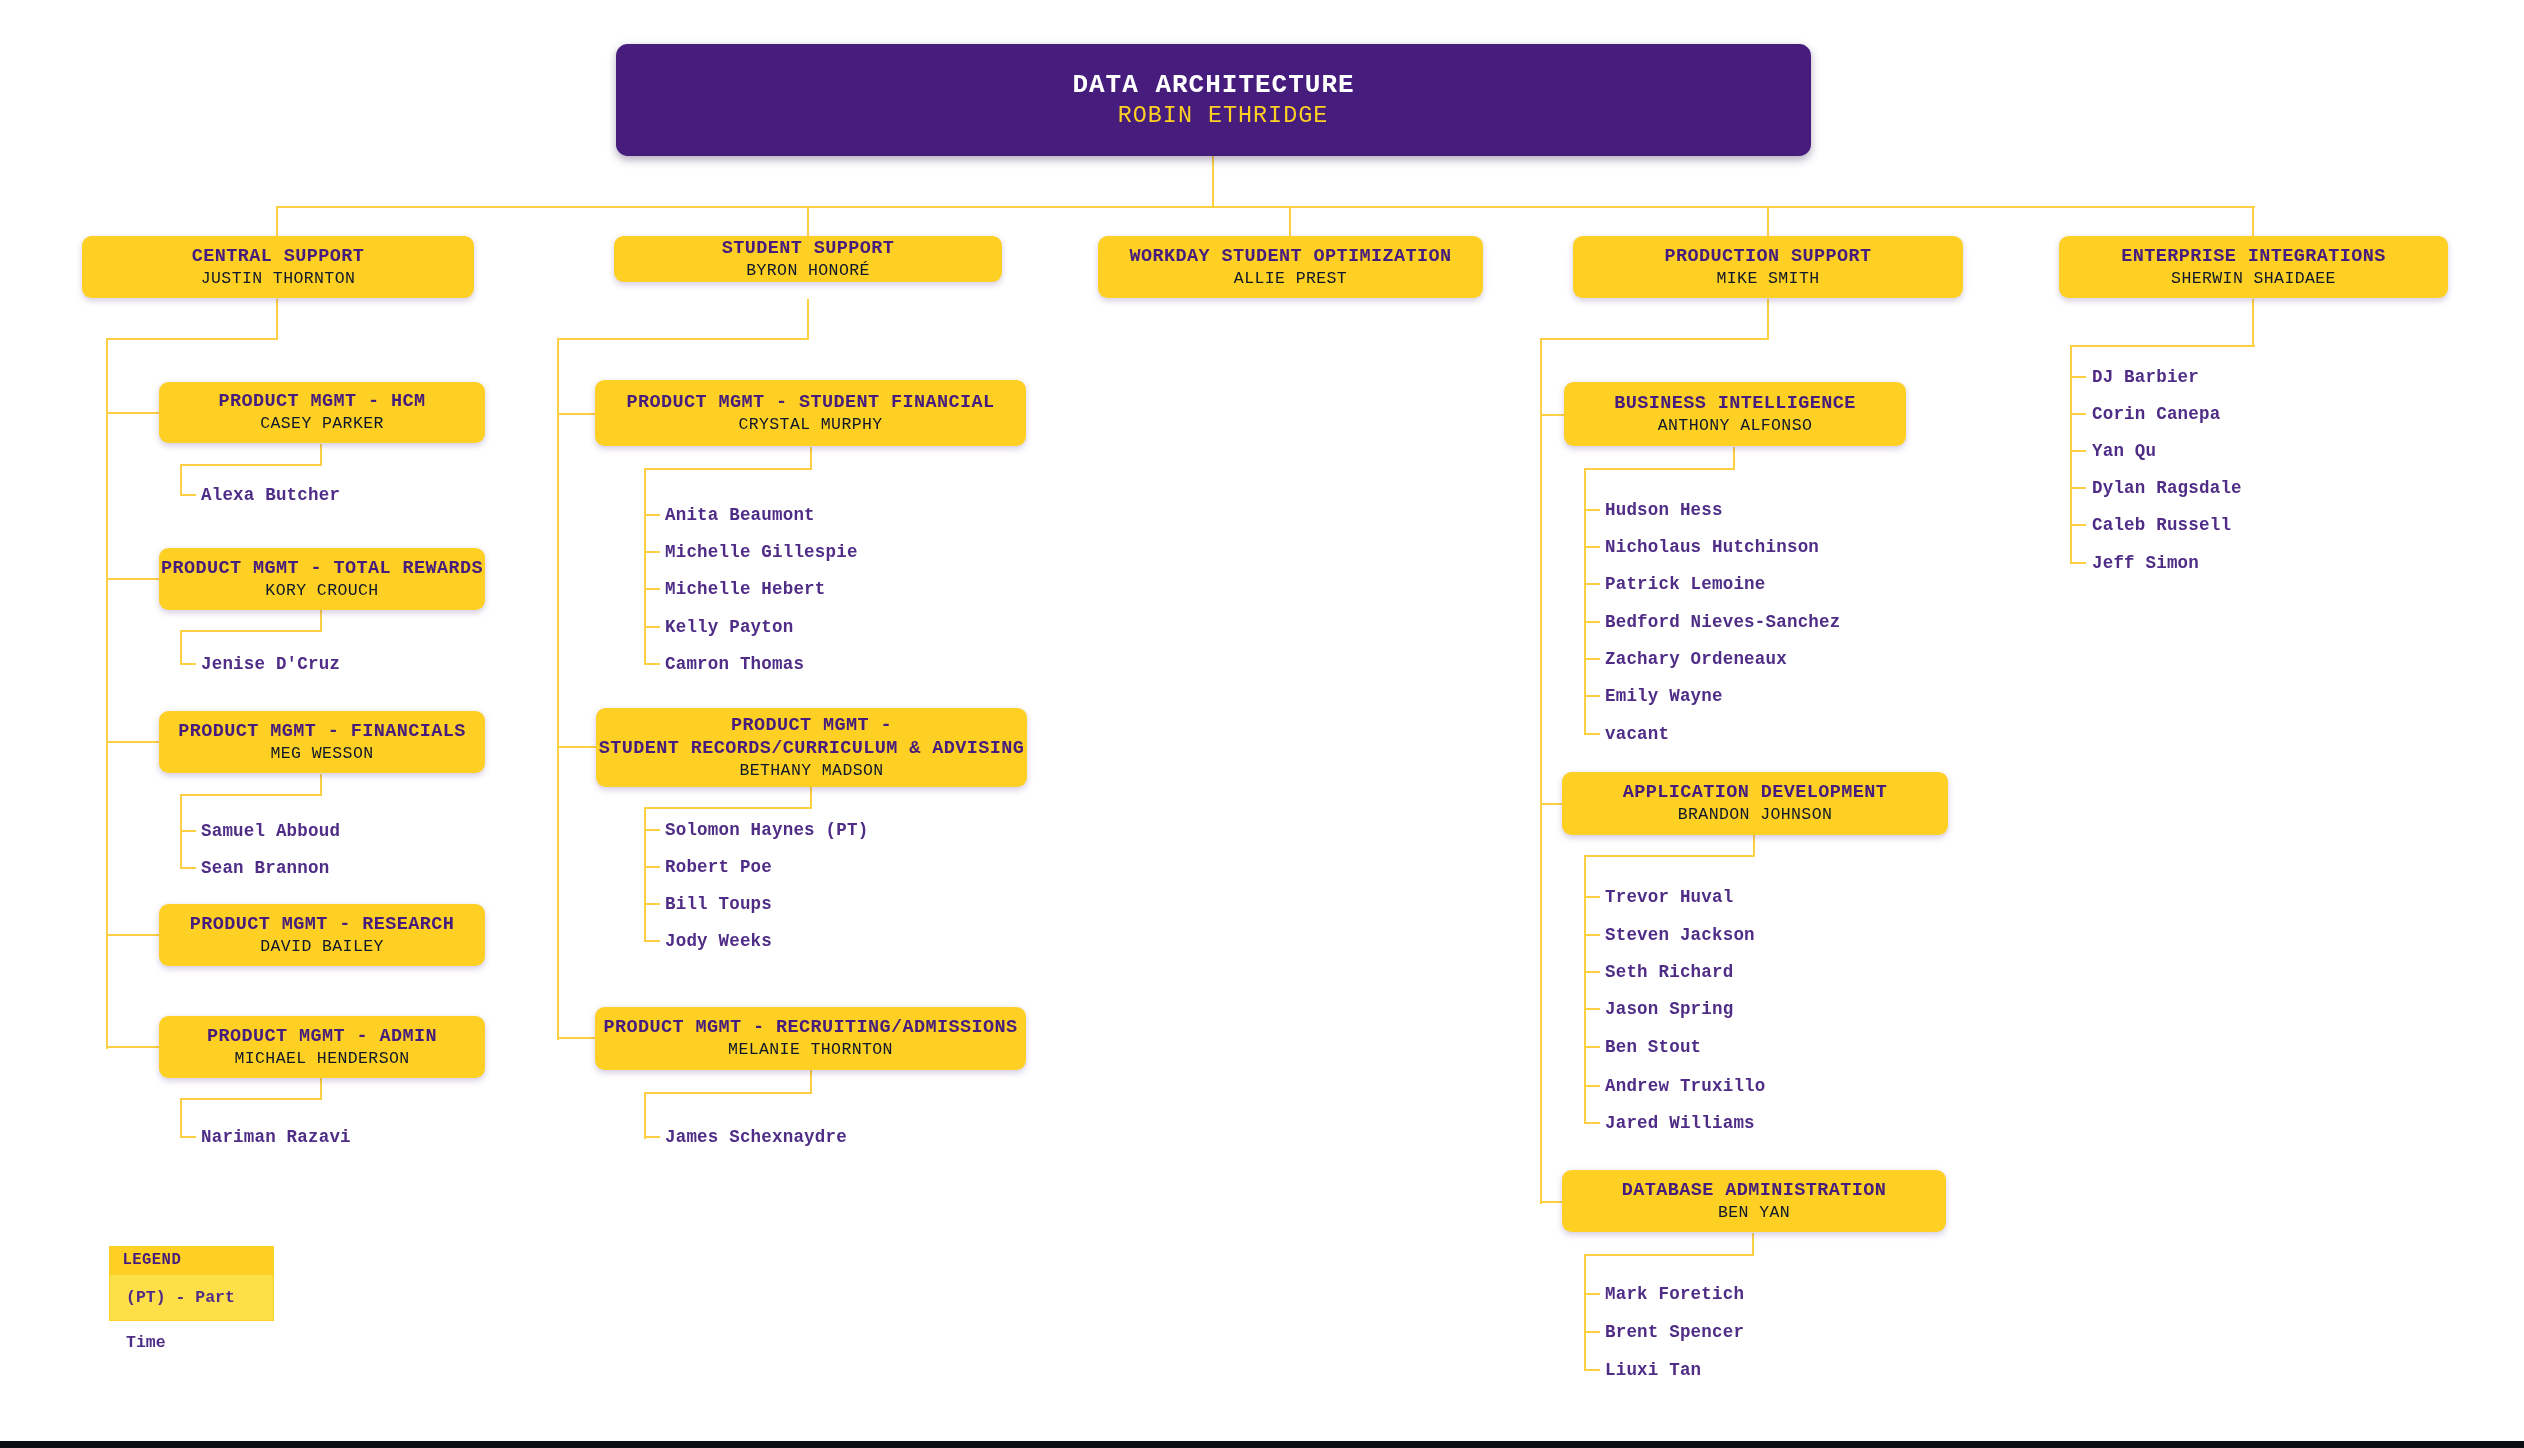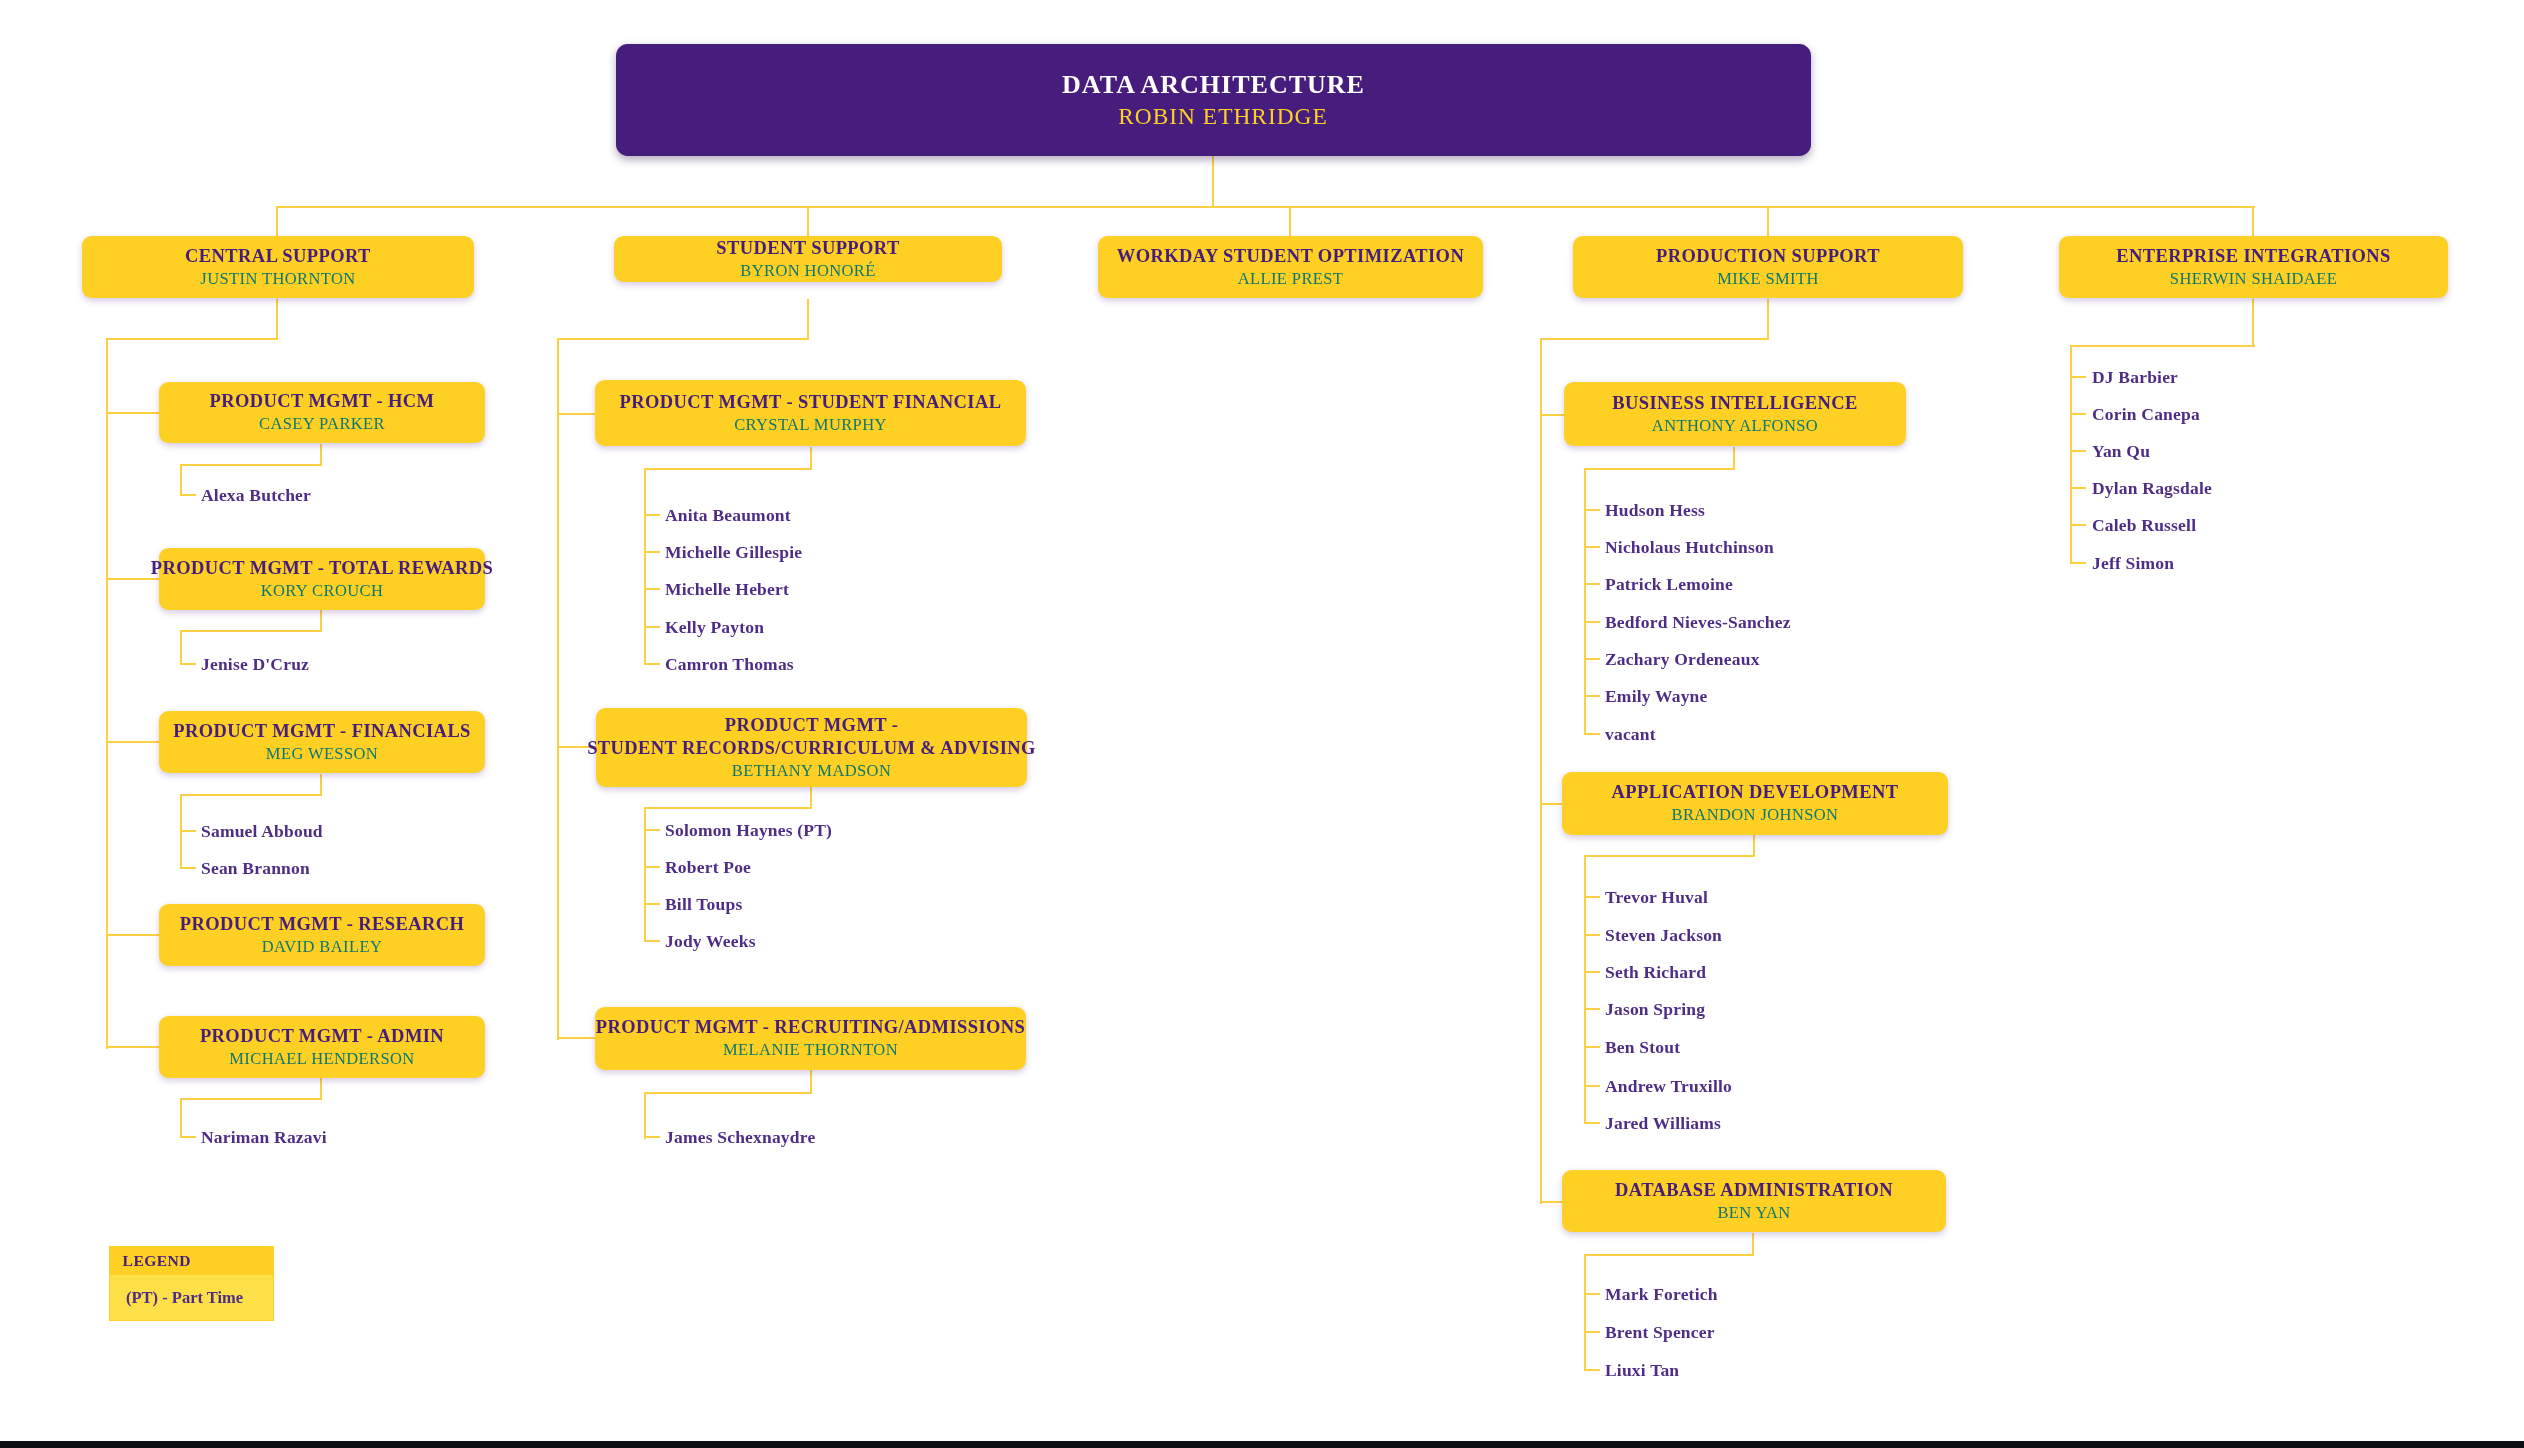--- a/index.html
+++ b/index.html
@@ -1,26 +1,26 @@
 <!DOCTYPE html>
 <html><head>
 <meta charset="utf-8">
 <title>Org Chart</title>
 <style>
   html,body{margin:0;padding:0;background:#ffffff;}
   .canvas{position:relative;width:2525px;height:1449px;background:#ffffff;overflow:hidden;
-          font-family:Liberation Serif, serif;}
+          font-family:Liberation Mono, monospace;}
   .hl,.vl{position:absolute;background:#FBD143;}
   .hl{height:1.9px;}
   .vl{width:1.9px;}
   .box{position:absolute;background:#FDD023;border-radius:9.7px;display:flex;flex-direction:column;
        justify-content:center;align-items:center;text-align:center;
        box-shadow:0 2.9px 6.8px rgba(70,29,124,0.22);}
   .box .t{font-weight:700;color:#461D7C;font-size:18.5px;letter-spacing:0.4px;line-height:1.25;white-space:nowrap;}
-  .box .n{font-weight:500;color:#0f766e;font-size:16.5px;letter-spacing:0.4px;line-height:1.3;white-space:nowrap;}
+  .box .n{font-weight:500;color:#0f172a;font-size:16.5px;letter-spacing:0.4px;line-height:1.3;white-space:nowrap;}
   .root-box{background:#461D7C;border-radius:11.7px;box-shadow:0 3.9px 8.8px rgba(40,20,70,0.35);}
   .root-box .t{color:#ffffff;font-size:26px;letter-spacing:1px;}
   .root-box .n{color:#FDD023;font-size:23.4px;letter-spacing:1px;font-weight:500;margin-left:19px;}
   .emp{position:absolute;transform:translateY(-50%);font-weight:700;color:#4F2D87;font-size:17.5px;
        letter-spacing:0.2px;white-space:nowrap;}
   .legend{position:absolute;left:109px;top:1246px;width:165px;}
   .legend-header{background:#FDD023;height:29px;line-height:29px;padding-left:13.6px;
                  font-weight:700;font-size:15.6px;color:#461D7C;letter-spacing:0.4px;}
   .legend-body{background:#fde047;border:1.9px solid #FDD023;border-top:none;height:45px;line-height:45px;
                padding-left:16px;font-weight:700;font-size:16.5px;color:#4F2D87;}

